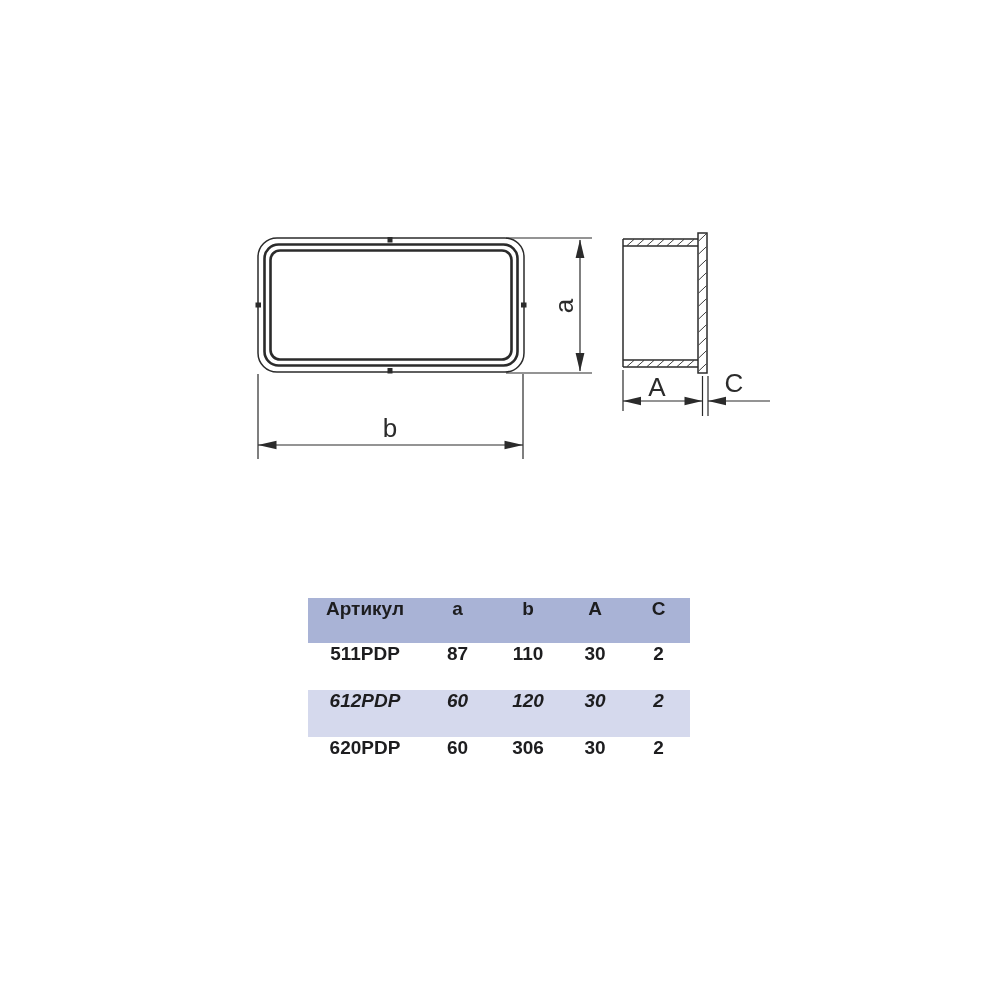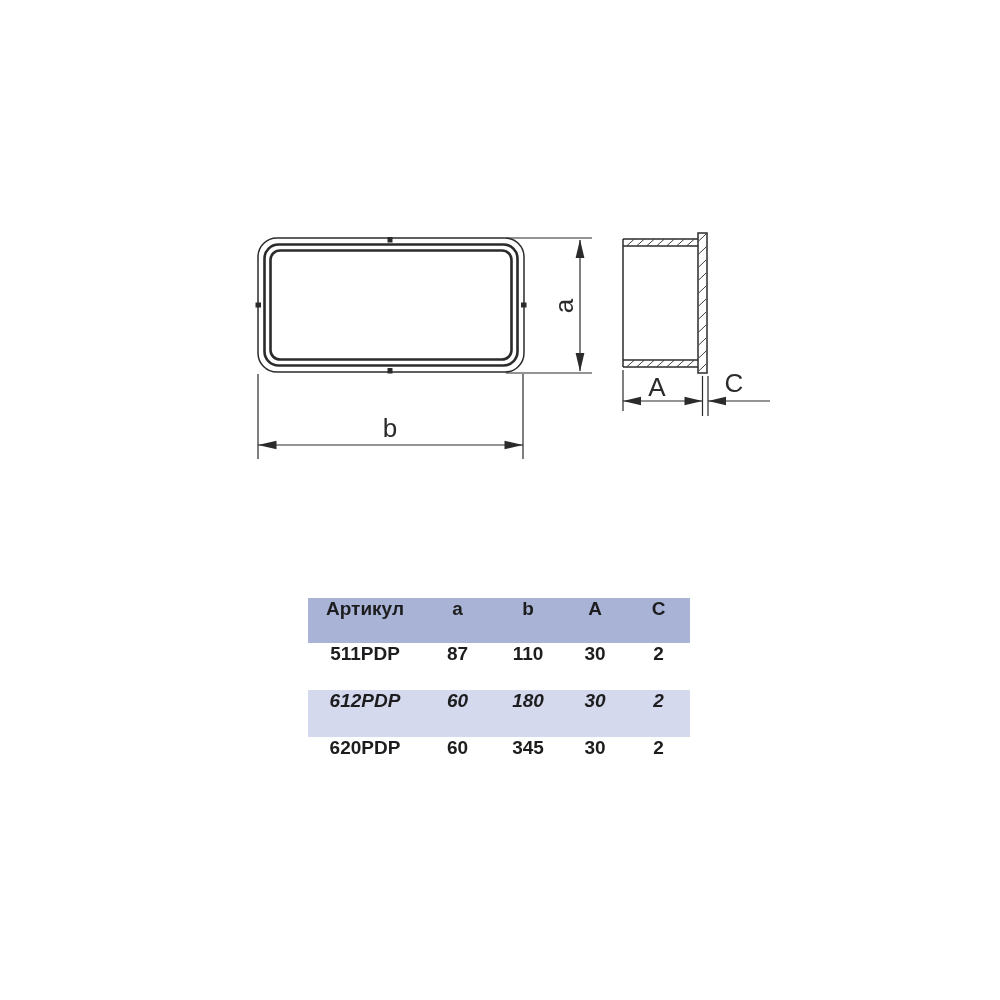--- a/index.html
+++ b/index.html
@@ -116,26 +116,26 @@
       <div class="cell c0">511PDP</div>
       <div class="cell c1">87</div>
       <div class="cell c2">110</div>
       <div class="cell c3">30</div>
       <div class="cell c4">2</div>
     </div>
 
     <div class="trow" style="background-color: rgb(213, 217, 237); font-style: italic;">
       <div class="cell c0">612PDP</div>
       <div class="cell c1">60</div>
-      <div class="cell c2">180</div>
+      <div class="cell c2">120</div>
       <div class="cell c3">30</div>
       <div class="cell c4">2</div>
     </div>
 
     <div class="trow">
       <div class="cell c0">620PDP</div>
       <div class="cell c1">60</div>
-      <div class="cell c2">345</div>
+      <div class="cell c2">306</div>
       <div class="cell c3">30</div>
       <div class="cell c4">2</div>
     </div>
   </div>
 </div>
 
 </body></html>

